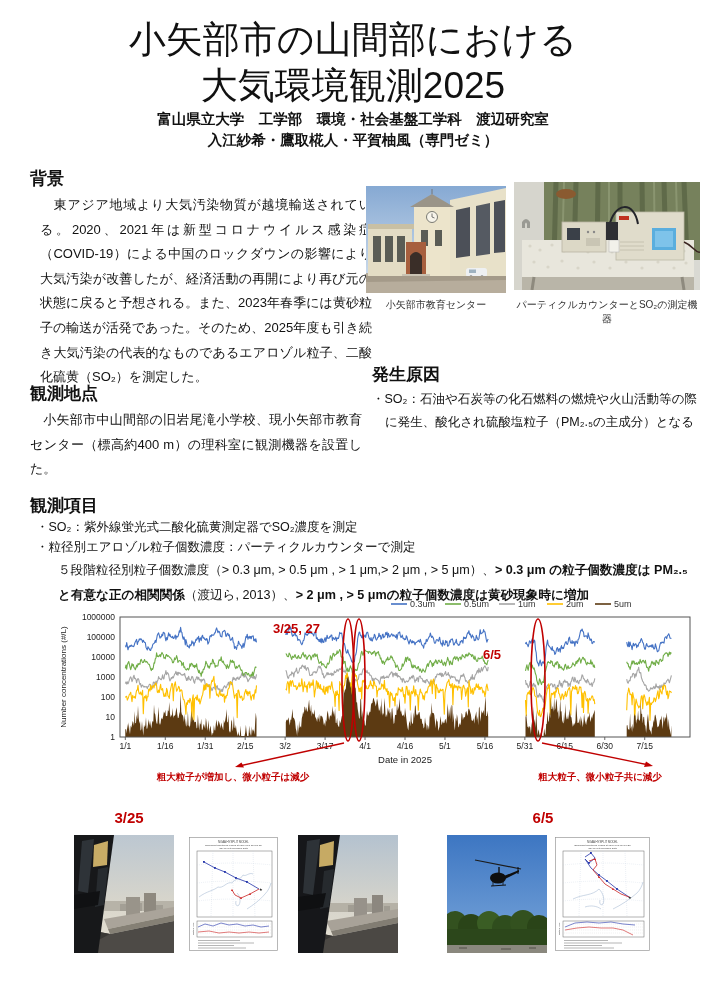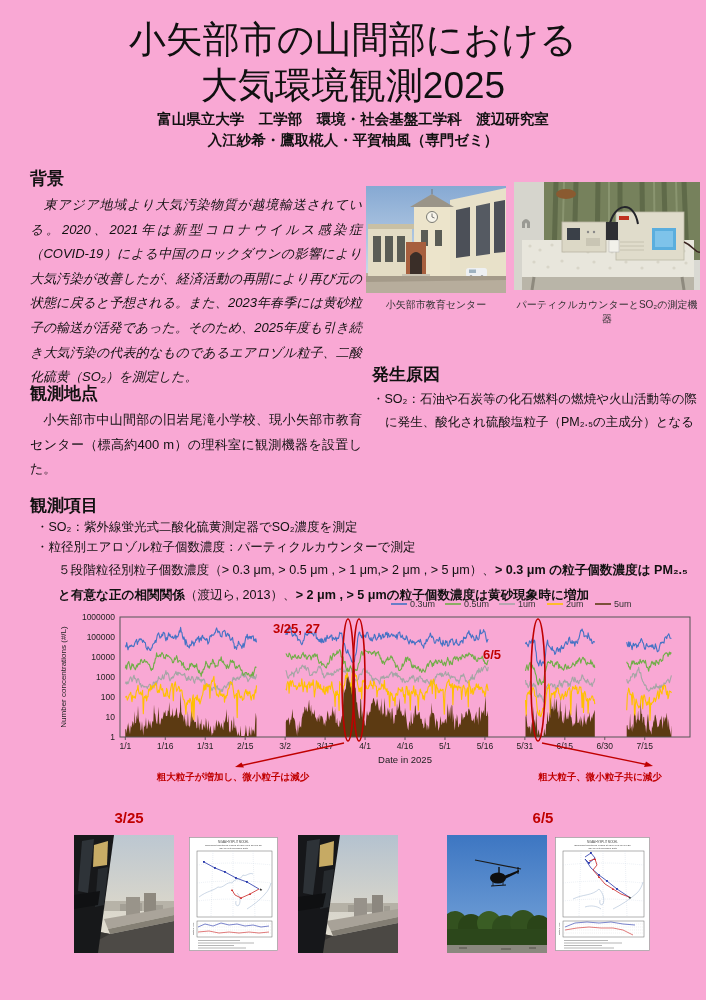--- a/index.html
+++ b/index.html
@@ -1,16 +1,16 @@
 <!DOCTYPE html>
 <html style="--red: #C00000;"><head>
 <meta charset="utf-8">
 <style>
   html,body{margin:0;padding:0;background:#888;}
-  .page{position:relative;width:706px;height:1000px;background:#f9a8d4;margin:0 auto;
+  .page{position:relative;width:706px;height:1000px;background:#ffffff;margin:0 auto;
         font-family:"Liberation Sans","DejaVu Sans",sans-serif;color:#1a1a1a;overflow:hidden;}
   .abs{position:absolute;}
   .title{width:706px;text-align:center;font-size:37px;line-height:46px;font-weight:400;color:#111;}
   .affil{width:706px;text-align:center;font-size:14.5px;font-weight:bold;color:#111;}
   .heading{font-size:17px;font-weight:bold;color:#111;}
   .body-ja{font-size:13px;line-height:24.6px;text-align:justify;color:#111;}
   .hang{padding-left:13px;text-indent:-13px;}
   .bullet{font-size:12.5px;color:#111;white-space:nowrap;}
   .detail{font-size:12.6px;line-height:25px;color:#111;}
   .detail b{font-weight:bold;}
@@ -25,21 +25,21 @@
 <body>
 
 <div class="page">
 
   <div class="abs title" style="top:17px;left:0;">小矢部市の山間部における</div>
   <div class="abs title" style="top:63px;left:0;">大気環境観測2025</div>
   <div class="abs affil" style="top:131px;left:0;">入江紗希・鷹取椛人・平賀柚風（専門ゼミ）</div>
   <div class="abs affil" style="top:110px;left:0;">富山県立大学　工学部　環境・社会基盤工学科　渡辺研究室</div>
 
   <div class="abs heading" style="left:30px;top:167px;">背景</div>
-  <div class="abs body-ja" style="left:30px;top:193px;width:332px;font-style:italic;">　東アジア地域より大気汚染物質が越境輸送されている。2020、2021年は新型コロナウイルス感染症（COVID-19）による中国のロックダウンの影響により大気汚染が改善したが、経済活動の再開により再び元の状態に戻ると予想される。また、2023年春季には黄砂粒子の輸送が活発であった。そのため、2025年度も引き続き大気汚染の代表的なものであるエアロゾル粒子、二酸化硫黄（SO₂）を測定した。</div>
+  <div class="abs body-ja" style="left:40px;top:193px;width:332px;">　東アジア地域より大気汚染物質が越境輸送されている。2020、2021年は新型コロナウイルス感染症（COVID-19）による中国のロックダウンの影響により大気汚染が改善したが、経済活動の再開により再び元の状態に戻ると予想される。また、2023年春季には黄砂粒子の輸送が活発であった。そのため、2025年度も引き続き大気汚染の代表的なものであるエアロゾル粒子、二酸化硫黄（SO₂）を測定した。</div>
 
   <svg class="abs" style="left:366px;top:186px;" width="140" height="107" viewBox="0 0 140 107">
     <defs>
       <linearGradient id="skyg" x1="0" y1="0" x2="0" y2="1">
         <stop offset="0" stop-color="#86a9d3"></stop>
           <stop offset="1" stop-color="#d7e3ef"></stop>
       </linearGradient>
     </defs>
     <rect x="0" y="0" width="140" height="107" fill="url(#skyg)"></rect>
     <rect x="0" y="87" width="140" height="20" fill="#b7ad9c"></rect>

